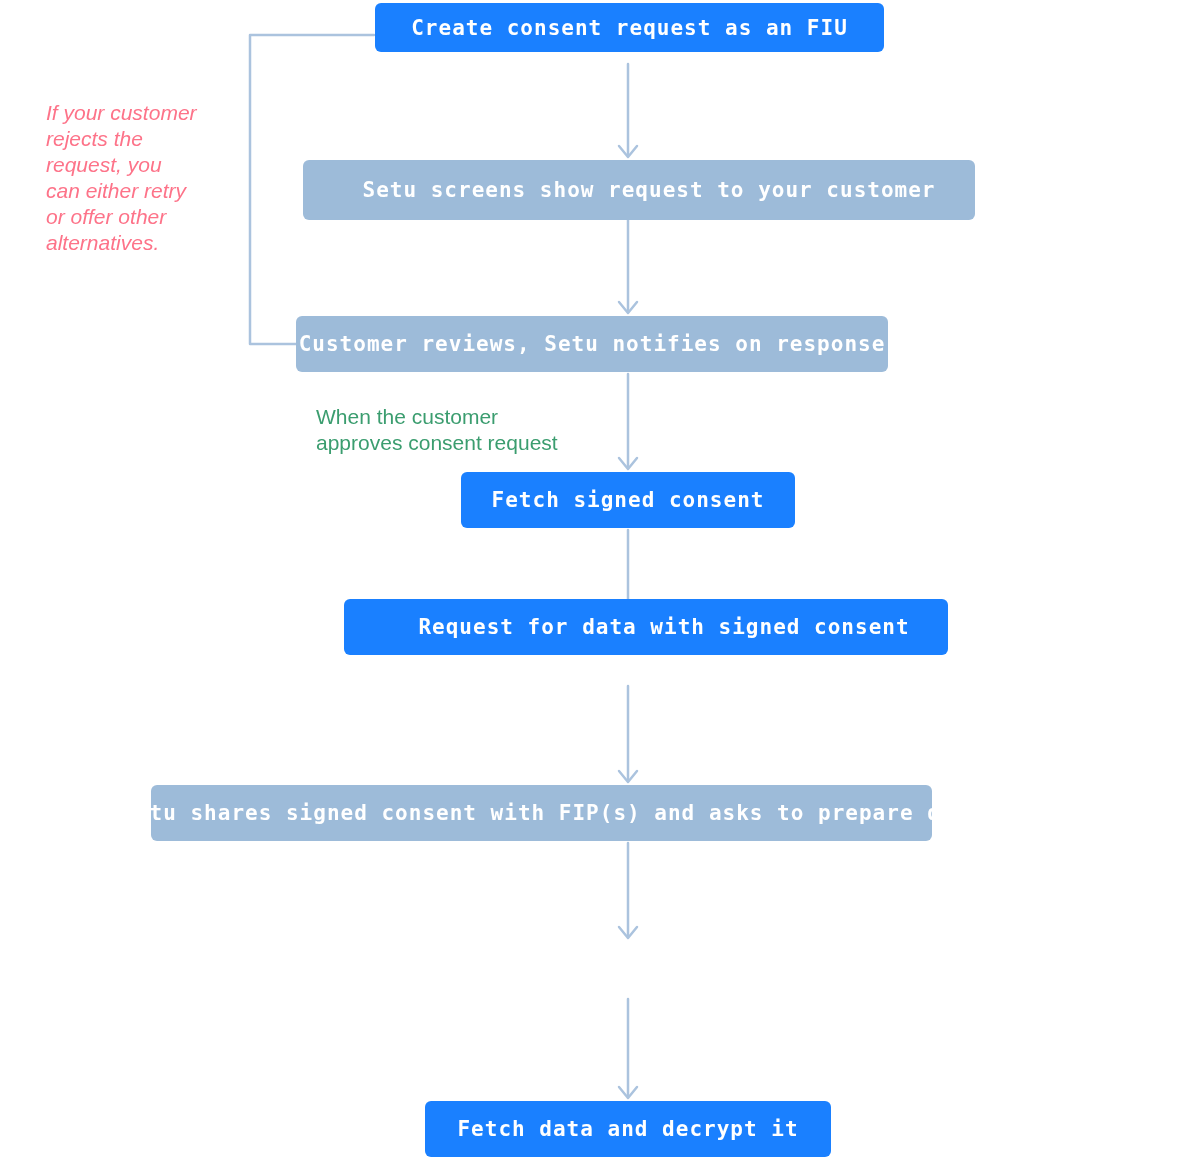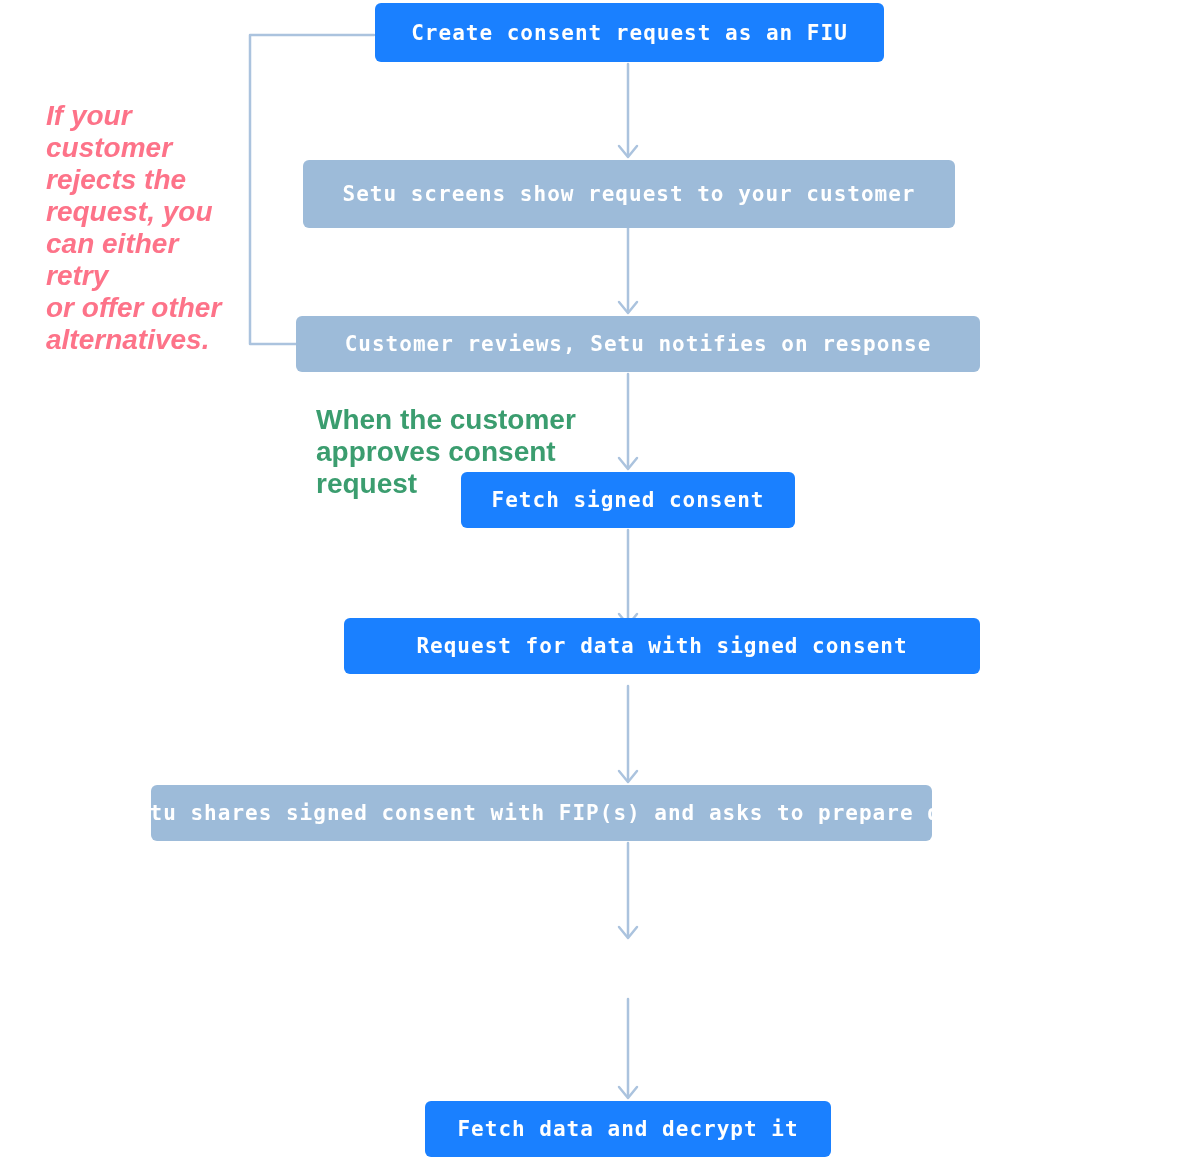--- a/index.html
+++ b/index.html
@@ -40,36 +40,36 @@
     font-family: "DejaVu Sans Mono", "Liberation Mono", monospace;
     font-weight: bold;
     font-size: 21px;
     letter-spacing: 1px;
     color: #ffffff;
     white-space: nowrap;
   }
   .node.primary { background: #1a80ff; }
   .node.secondary { background: #9dbbd9; }
 
-  .n0 { left: 375px; top: 3px;    width: 509px;  height: 59px; }
-  .n1 { left: 303px; top: 160px;  width: 652px;  height: 68px; }
-  .n2 { left: 296px; top: 316px;  width: 684px;  height: 56px; }
+  .n0 { left: 375px; top: 3px;    width: 509px;  height: 49px; }
+  .n1 { left: 303px; top: 160px;  width: 652px;  height: 60px; padding-left: 20px; }
+  .n2 { left: 296px; top: 316px;  width: 592px;  height: 56px; }
   .n3 { left: 461px; top: 472px;  width: 334px;  height: 56px; text-align: center; }
-  .n4 { left: 344px; top: 618px;  width: 636px;  height: 56px; }
+  .n4 { left: 344px; top: 599px;  width: 568px;  height: 56px; padding-left: 36px; }
   .n5 { left: 151px; top: 785px;  width: 760px;  height: 56px; padding-left: 21px; }
   .n6 { left: 122px; top: 941px;  width: 1012px; height: 56px; }
   .n7 { left: 425px; top: 1101px; width: 406px;  height: 56px; }
 
   .note {
     position: absolute;
     z-index: 1;
-    font-weight: bold;
+    font-weight: normal;
     white-space: pre-line;
-    font-size: 28px;
-    line-height: 32px;
+    font-size: 21px;
+    line-height: 26px;
   }
   .note.pink {
     left: 46px;
     top: 100px;
     width: 200px;
     font-style: italic;
     color: #fd7389;
   }
   .note.green {
     left: 316px;

